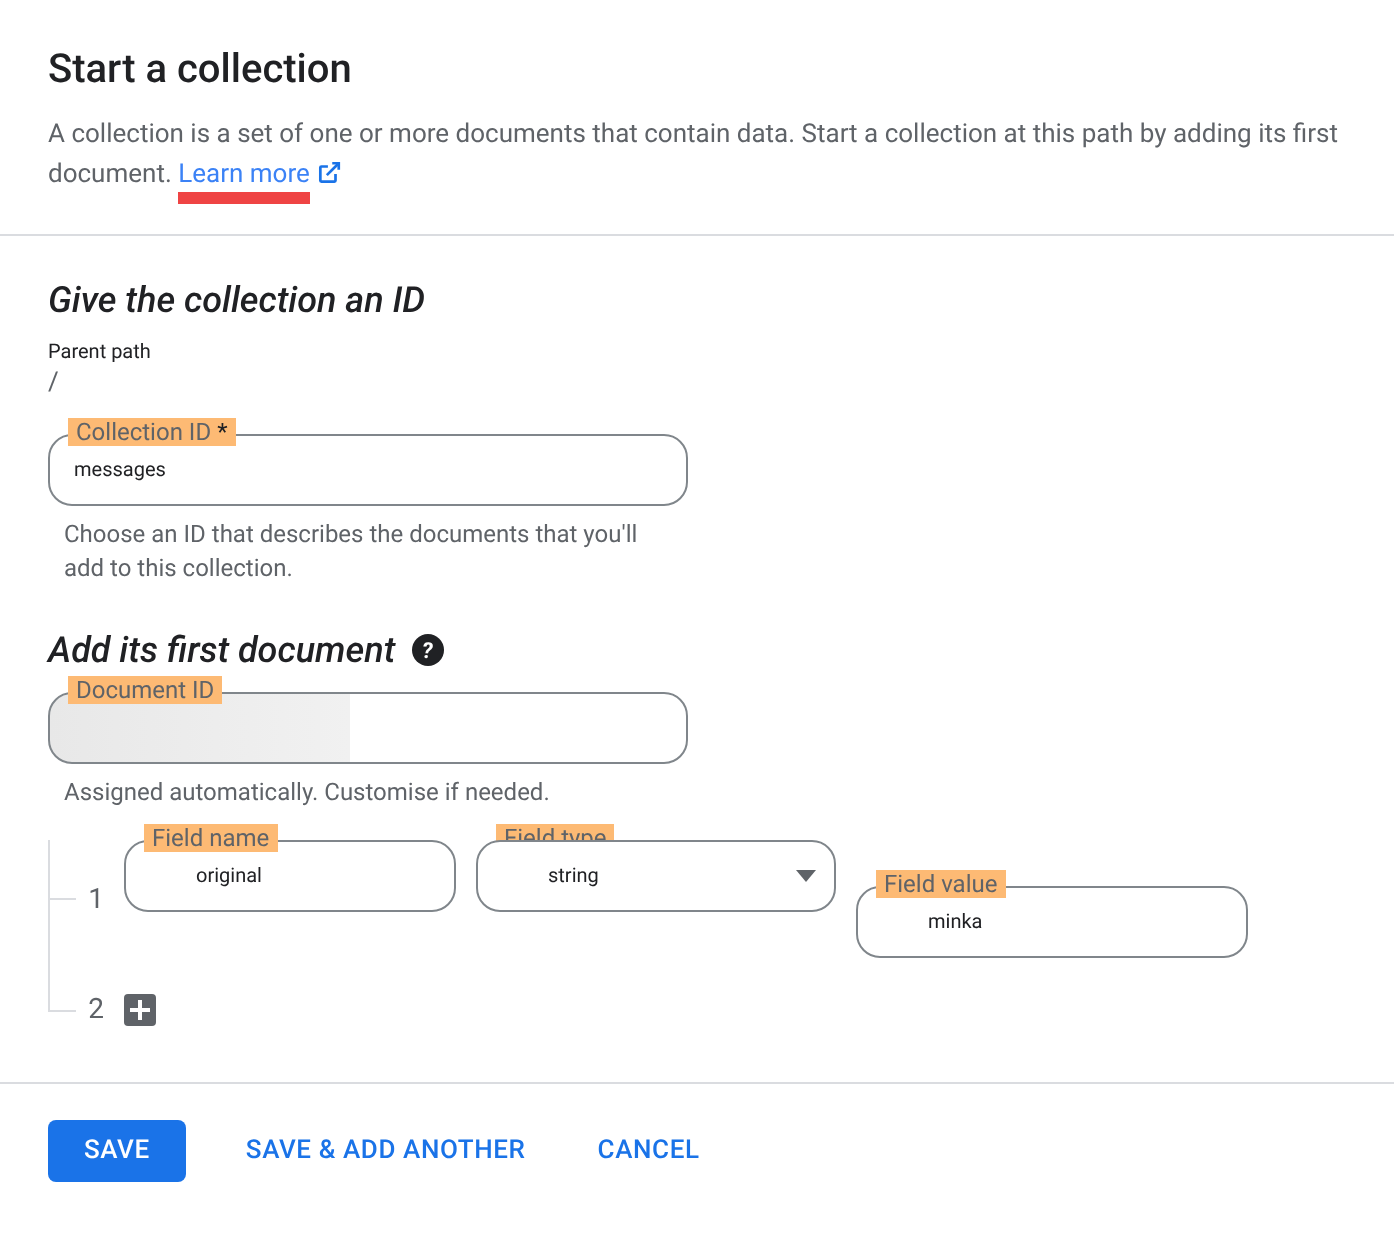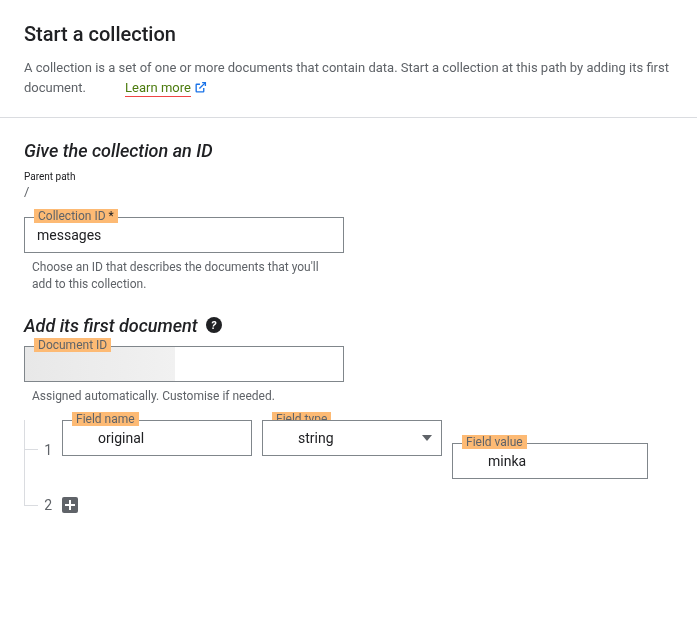--- a/index.html
+++ b/index.html
@@ -19,25 +19,24 @@
     margin: 0 0 12px 0;
     color: #202124;
   }
   .desc {
     font-size: 13px;
     color: #5f6368;
     line-height: 1.5;
     margin: 0;
   }
   .learn-link {
-    color: #4d7c0f;
+    color: #3b82f6;
     text-decoration: none;
-    border-bottom: 1px solid #ef4444;
+    border-bottom: 6px solid #ef4444;
     padding-bottom: 1px;
-    margin-left: 36px;
   }
   .ext-icon {
     display: inline-block;
     vertical-align: -2px;
     margin-left: 3px;
   }
   .divider { border-top: 1px solid #dadce0; }
   .section-body { padding: 22px 24px 10px 24px; }
   .subheading {
     font-size: 18px;
@@ -73,23 +72,23 @@
     background: #fdba74;
     padding: 0 4px;
     font-size: 12px;
     color: #5f6368;
   }
   .floating-label .req { color: #202124; }
   .text-input {
     width: 100%;
     height: 36px;
     border: 1px solid #80868b;
-    border-radius: 0;
+    border-radius: 12px;
     padding: 0 12px;
-    font-size: 14px;
+    font-size: 10px;
     color: #202124;
     font-family: inherit;
     outline: none;
     background: #fff;
   }
   .text-input::placeholder { color: #9aa0a6; }
   .doc-id-input {
     background: linear-gradient(90deg, #e8e8e8 0, #f1f1f1 150px, #fff 150px, #fff 100%);
     color: transparent;
   }
@@ -136,21 +135,21 @@
     border-bottom: 1px solid #dadce0;
   }
   .connector-line-left {
     position: absolute;
     left: 0;
     top: 0;
     bottom: -48px;
     border-left: 1px solid #dadce0;
   }
   .col { position: relative; }
-  .col-name { width: 190px; }
+  .col-name { width: 166px; }
   .col-type { width: 180px; }
   .col-value { width: 196px; margin-top: 23px; }
   .col .text-input { width: 100%; padding-left: 35px; }
   .select-wrap { position: relative; }
   .select-wrap svg {
     position: absolute;
     right: 10px;
     top: 50%;
     transform: translateY(-50%);
     pointer-events: none;
@@ -268,14 +267,19 @@
         <span class="add-field-btn">
           <svg width="10" height="10" viewBox="0 0 10 10">
               <path d="M4 0h2v4h4v2H6v4H4V6H0V4h4z" fill="#fff"></path>
             </svg>
         </span>
       </div>
     </div>
 
   </div>
 
+  <div class="footer">
+    <button class="btn btn-primary">SAVE</button>
+    <button class="btn btn-text">SAVE &amp; ADD ANOTHER</button>
+    <button class="btn btn-text">CANCEL</button>
+  </div>
 
 </div>
 
 </body></html>

